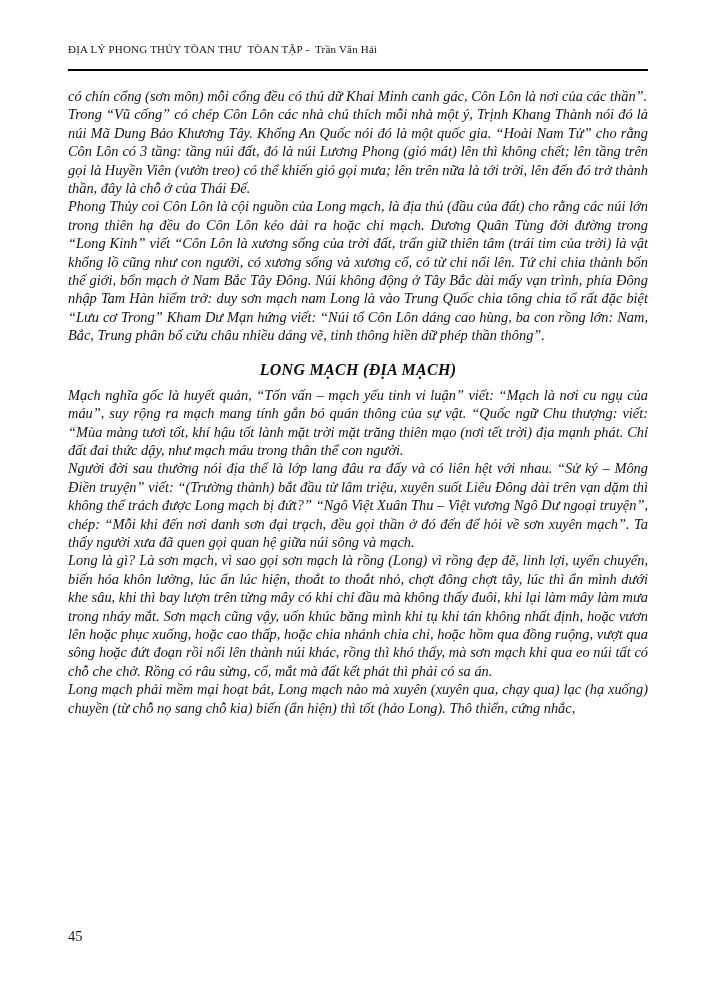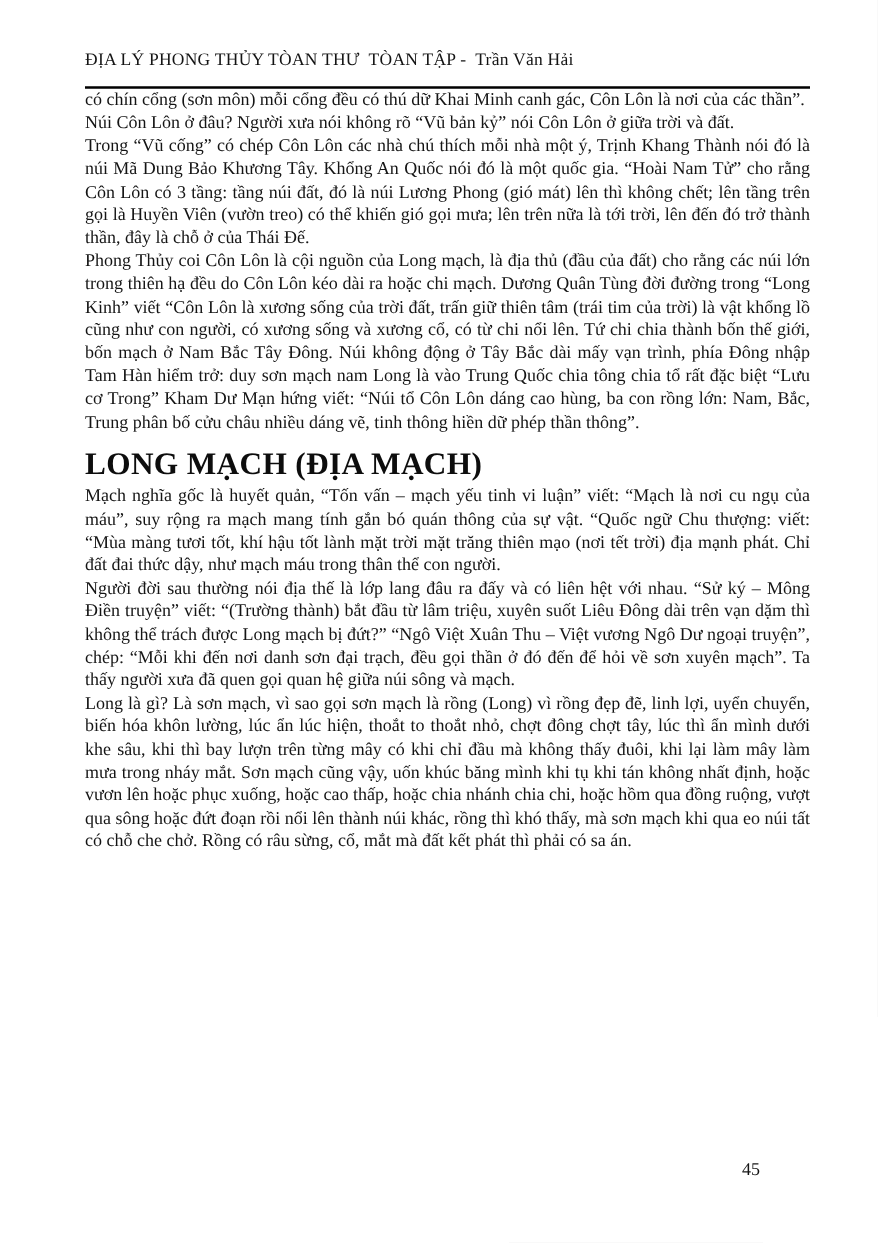--- a/index.html
+++ b/index.html
@@ -11,81 +11,83 @@
     position:relative;
     width:702px;
     height:994px;
     margin:0 auto;
     background:#ffffff;
     color:#111;
     overflow:hidden;
   }
   .running-header{
     margin:40px 54px 0 68px;
-    font-size:14px;
+    font-size:11px;
     line-height:18px;
     letter-spacing:.2px;
     white-space:pre;
     color:#141414;
   }
   .header-rule{
     margin:11px 54px 0 68px;
     height:0;
     border:none;
     border-top:2px solid #000;
   }
   .body-text{
-    margin:0 54px 0 68px;
+    margin:16px 54px 0 68px;
     width:580px;
     font-size:14.4px;
     line-height:18.4px;
     text-align:justify;
     color:#141414;
+    font-style:italic;
   }
   .body-text p{
     margin:0;
     padding:0;
   }
   .section-heading{
     margin:13px 0 5px 0;
-    font-size:25px;
+    font-size:16px;
     line-height:23px;
     font-weight:bold;
+    text-align:center;
     letter-spacing:.3px;
     color:#0d0d0d;
   }
   .page-footer{
     position:absolute;
     left:68px;
     width:540px;
     top:928px;
-    text-align:right;
+    text-align:left;
     font-size:14.4px;
     color:#141414;
   }
 </style>
 </head>
 <body>
 
 <div class="page">
 
   <div class="running-header">ĐỊA LÝ PHONG THỦY TÒAN THƯ  TÒAN TẬP -  Trần Văn Hải</div>
 
   <hr class="header-rule">
 
   <div class="body-text">
 
     <p>có chín cổng (sơn môn) mỗi cổng đều có thú dữ Khai Minh canh gác, Côn Lôn là nơi của các thần”.</p>
-    <p>Núi Côn Lôn ở đâu? Người xưa nói không rõ “Vũ bản kỷ” nói Côn Lôn ở giữa trời và đất.</p>
     <p>Trong “Vũ cống” có chép Côn Lôn các nhà chú thích mỗi nhà một ý, Trịnh Khang Thành nói đó là núi Mã Dung Bảo Khương Tây. Khổng An Quốc nói đó là một quốc gia. “Hoài Nam Tử” cho rằng Côn Lôn có 3 tầng: tầng núi đất, đó là núi Lương Phong (gió mát) lên thì không chết; lên tầng trên gọi là Huyền Viên (vườn treo) có thể khiến gió gọi mưa; lên trên nữa là tới trời, lên đến đó trở thành thần, đây là chỗ ở của Thái Đế.</p>
     <p>Phong Thủy coi Côn Lôn là cội nguồn của Long mạch, là địa thủ (đầu của đất) cho rằng các núi lớn trong thiên hạ đều do Côn Lôn kéo dài ra hoặc chi mạch. Dương Quân Tùng đời đường trong “Long Kinh” viết “Côn Lôn là xương sống của trời đất, trấn giữ thiên tâm (trái tim của trời) là vật khổng lồ cũng như con người, có xương sống và xương cổ, có từ chi nổi lên. Tứ chi chia thành bốn thế giới, bốn mạch ở Nam Bắc Tây Đông. Núi không động ở Tây Bắc dài mấy vạn trình, phía Đông nhập Tam Hàn hiểm trở: duy sơn mạch nam Long là vào Trung Quốc chia tông chia tổ rất đặc biệt “Lưu cơ Trong” Kham Dư Mạn hứng viết: “Núi tổ Côn Lôn dáng cao hùng, ba con rồng lớn: Nam, Bắc, Trung phân bố cửu châu nhiều dáng vẽ, tinh thông hiền dữ phép thần thông”.</p>
 
     <h2 class="section-heading">LONG MẠCH (ĐỊA MẠCH)</h2>
 
     <p>Mạch nghĩa gốc là huyết quản, “Tốn vấn – mạch yếu tinh vi luận” viết: “Mạch là nơi cu ngụ của máu”, suy rộng ra mạch mang tính gắn bó quán thông của sự vật. “Quốc ngữ Chu thượng: viết: “Mùa màng tươi tốt, khí hậu tốt lành mặt trời mặt trăng thiên mạo (nơi tết trời) địa mạnh phát. Chỉ đất đai thức dậy, như mạch máu trong thân thể con người.</p>
     <p>Người đời sau thường nói địa thế là lớp lang đâu ra đấy và có liên hệt với nhau. “Sử ký – Mông Điền truyện” viết: “(Trường thành) bắt đầu từ lâm triệu, xuyên suốt Liêu Đông dài trên vạn dặm thì không thể trách được Long mạch bị đứt?” “Ngô Việt Xuân Thu – Việt vương Ngô Dư ngoại truyện”, chép: “Mỗi khi đến nơi danh sơn đại trạch, đều gọi thần ở đó đến để hỏi về sơn xuyên mạch”. Ta thấy người xưa đã quen gọi quan hệ giữa núi sông và mạch.</p>
     <p>Long là gì? Là sơn mạch, vì sao gọi sơn mạch là rồng (Long) vì rồng đẹp đẽ, linh lợi, uyển chuyển, biến hóa khôn lường, lúc ẩn lúc hiện, thoắt to thoắt nhỏ, chợt đông chợt tây, lúc thì ẩn mình dưới khe sâu, khi thì bay lượn trên từng mây có khi chỉ đầu mà không thấy đuôi, khi lại làm mây làm mưa trong nháy mắt. Sơn mạch cũng vậy, uốn khúc băng mình khi tụ khi tán không nhất định, hoặc vươn lên hoặc phục xuống, hoặc cao thấp, hoặc chia nhánh chia chi, hoặc hồm qua đồng ruộng, vượt qua sông hoặc đứt đoạn rồi nổi lên thành núi khác, rồng thì khó thấy, mà sơn mạch khi qua eo núi tất có chỗ che chở. Rồng có râu sừng, cổ, mắt mà đất kết phát thì phải có sa án.</p>
+    <p>Long mạch phải mềm mại hoạt bát, Long mạch nào mà xuyên (xuyên qua, chạy qua) lạc (hạ xuống) chuyền (từ chỗ nọ sang chỗ kia) biến (ẩn hiện) thì tốt (hảo Long). Thô thiển, cứng nhắc,</p>
 
   </div>
 
   <div class="page-footer">45</div>
 
 </div>
 
 </body></html>

